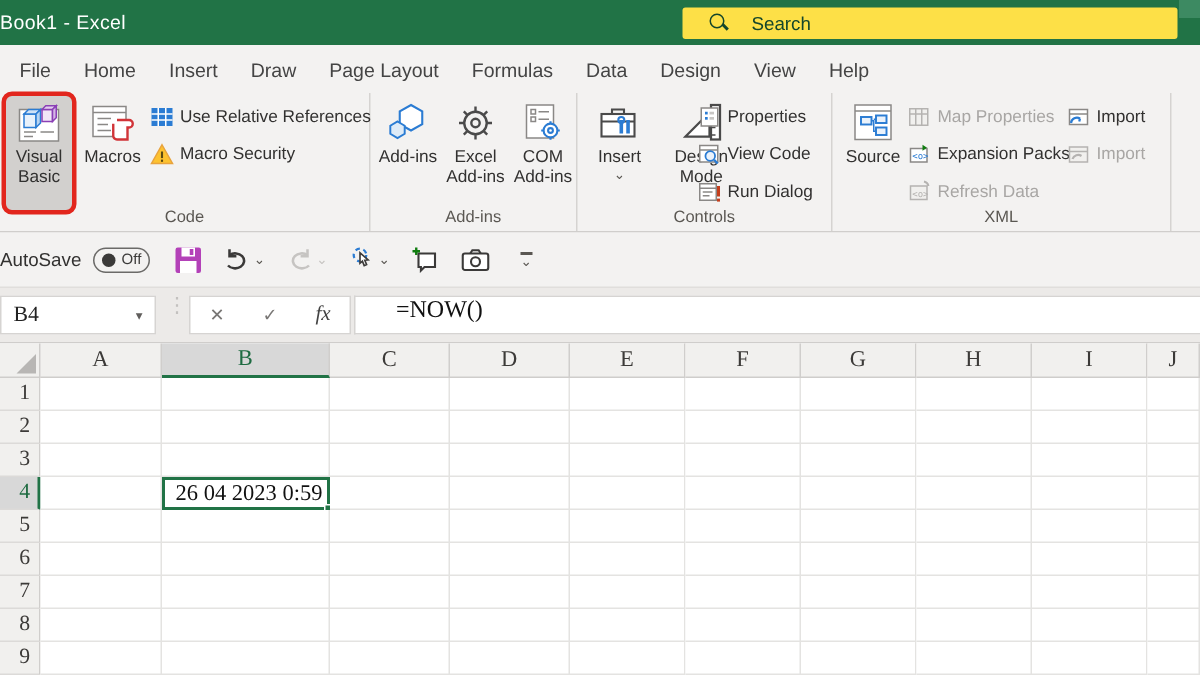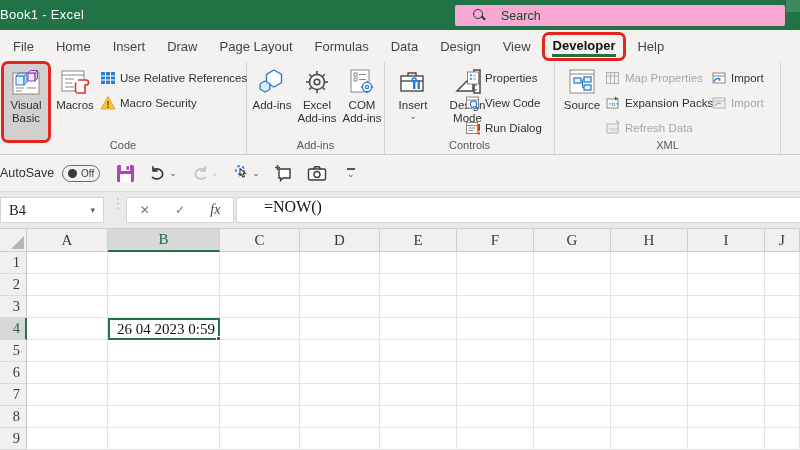--- a/index.html
+++ b/index.html
@@ -2,21 +2,21 @@
 <html><head>
 <meta charset="utf-8">
 <style>
   * { margin:0; padding:0; box-sizing:border-box; }
   html,body { width:800px; height:450px; overflow:hidden; }
   body { font-family:"Liberation Sans", sans-serif; background:#f3f2f1; position:relative; font-size:12px; color:#323130; }
 
   
   .titlebar { position:absolute; left:0; top:0; width:800px; height:30px; background:#217346; }
   .titlebar .doc-title { position:absolute; left:0; right:340px; top:0; height:30px; line-height:30px; text-align:left; color:#ffffff; font-size:13px; letter-spacing:.3px; }
-  .searchbox { position:absolute; left:455px; top:5px; width:330px; height:21px; background:#f9a8d4; border-radius:2px; display:flex; align-items:center; color:#14462b; }
+  .searchbox { position:absolute; left:455px; top:5px; width:330px; height:21px; background:#fde047; border-radius:2px; display:flex; align-items:center; color:#14462b; }
   .searchbox .mag { margin-left:18px; width:13px; height:13px; position:relative; }
   .searchbox .mag::before { content:""; position:absolute; left:0; top:0; width:8px; height:8px; border:1.6px solid #14462b; border-radius:50%; }
   .searchbox .mag::after { content:""; position:absolute; left:8px; top:8px; width:5px; height:1.8px; background:#14462b; transform:rotate(45deg); }
   .searchbox .ph { margin-left:15px; font-size:12.5px; }
   .titlebar .corner-btn { position:absolute; right:0; top:0; width:14px; height:12px; background:#3d8a62; }
 
   
   .tabrow { position:absolute; left:0; top:30px; width:800px; height:32px; background:#f3f2f1; display:flex; align-items:center; padding-left:13px; gap:22px; }
   .tab { position:relative; font-size:13px; color:#444; cursor:default; }
   .tab .active { font-weight:bold; color:#111; }
@@ -84,21 +84,20 @@
 <div class="tabrow" id="tabs">
     <div class="tab"><span class="tab-label">File</span></div>
     <div class="tab"><span class="tab-label">Home</span></div>
     <div class="tab"><span class="tab-label">Insert</span></div>
     <div class="tab"><span class="tab-label">Draw</span></div>
     <div class="tab"><span class="tab-label">Page Layout</span></div>
     <div class="tab"><span class="tab-label">Formulas</span></div>
     <div class="tab"><span class="tab-label">Data</span></div>
     <div class="tab"><span class="tab-label">Design</span></div>
     <div class="tab"><span class="tab-label">View</span></div>
-    <div class="tab tab-red"><span class="tab-label active">Developer</span><div class="tab-underline"></div></div>
     <div class="tab"><span class="tab-label">Help</span></div>
   </div>
 
 <div class="ribbon">
 
   <div class="rgroup" style="left:0;width:247px;">
     <div class="bigbtn vb-bg" style="left:4px;width:44px;">
       <svg width="30" height="30" viewBox="0 0 30 30">
         <rect x="2" y="6" width="26" height="21" fill="#fff" stroke="#8a8886"></rect>
         <line x1="5" y1="21" x2="13" y2="21" stroke="#8a8886"></line>

